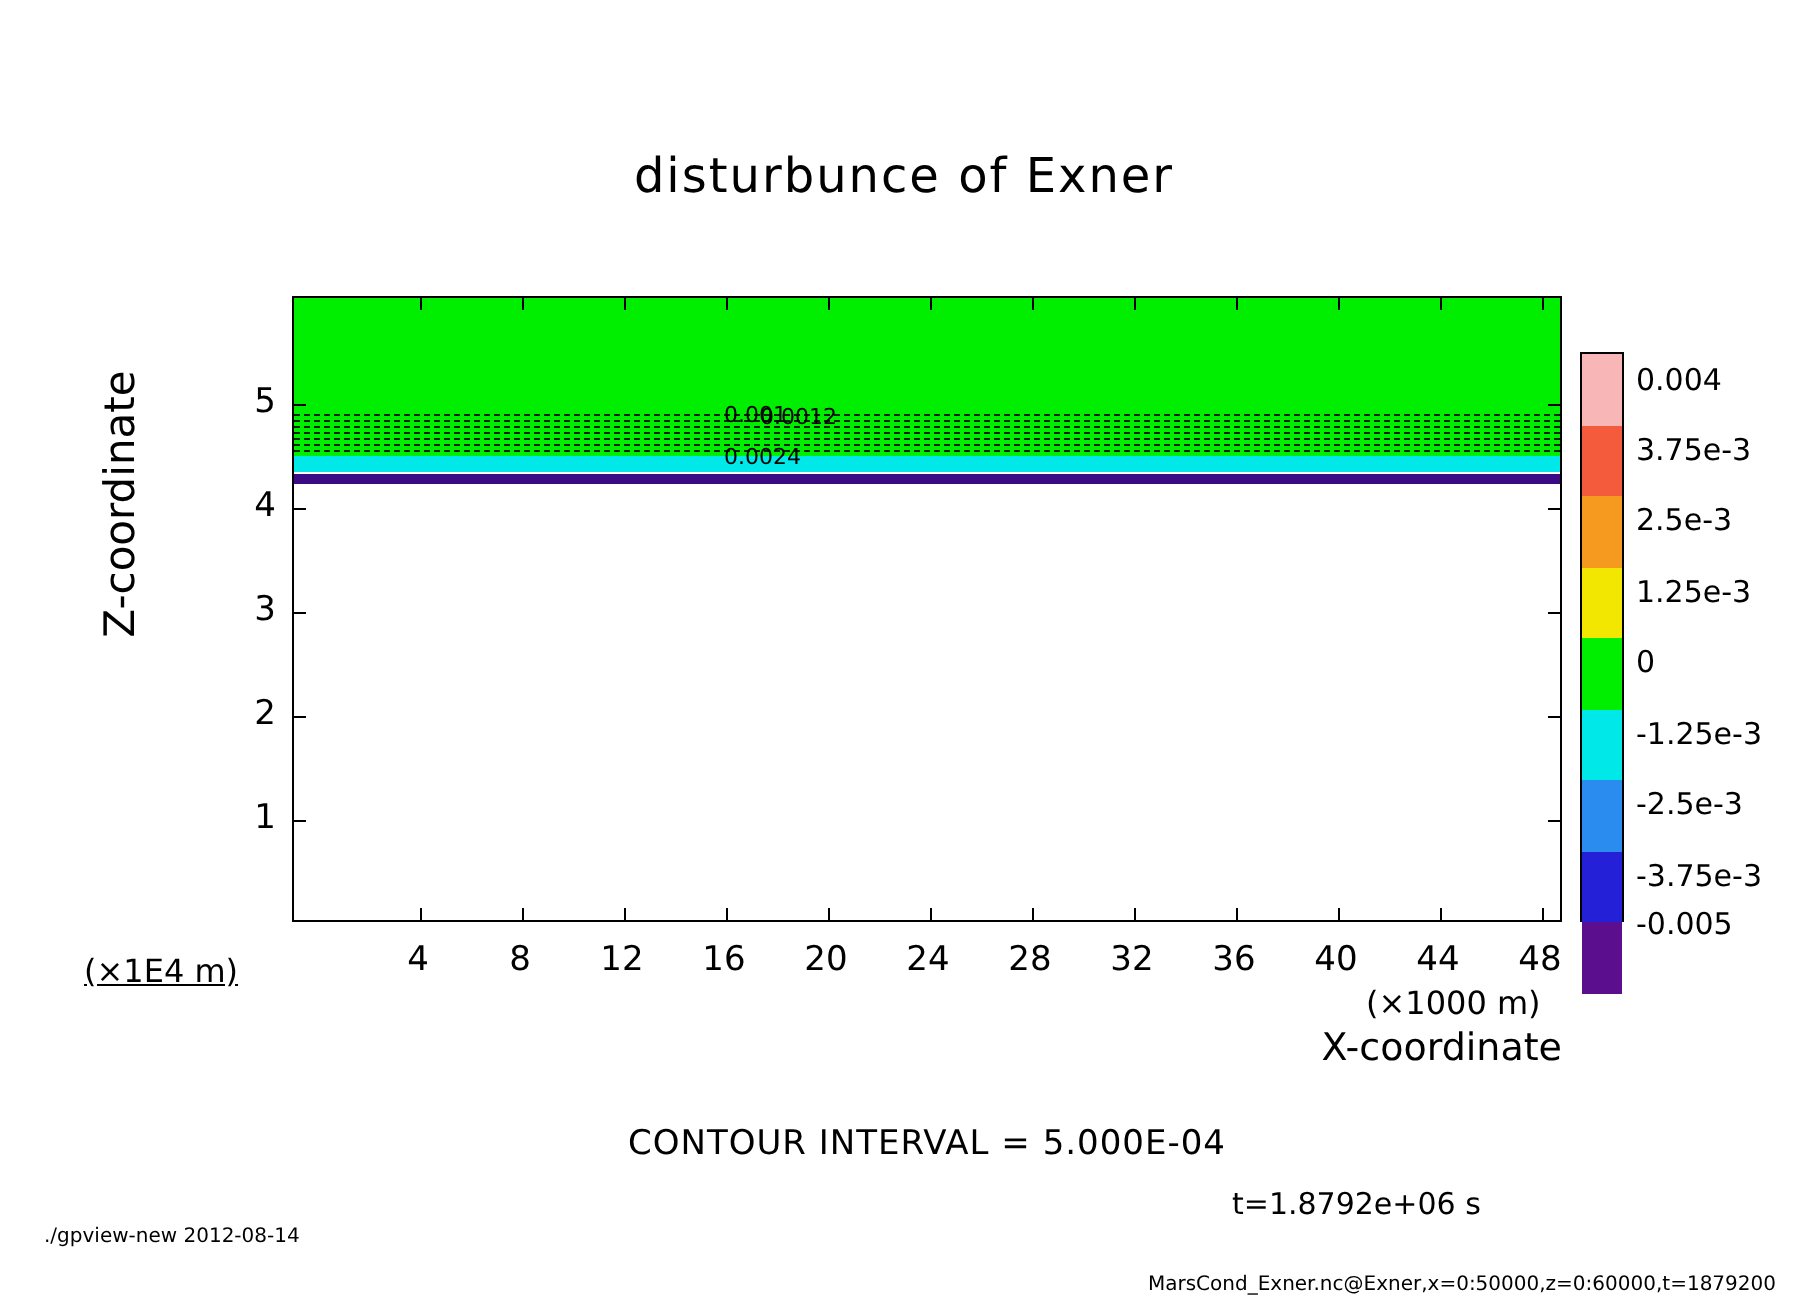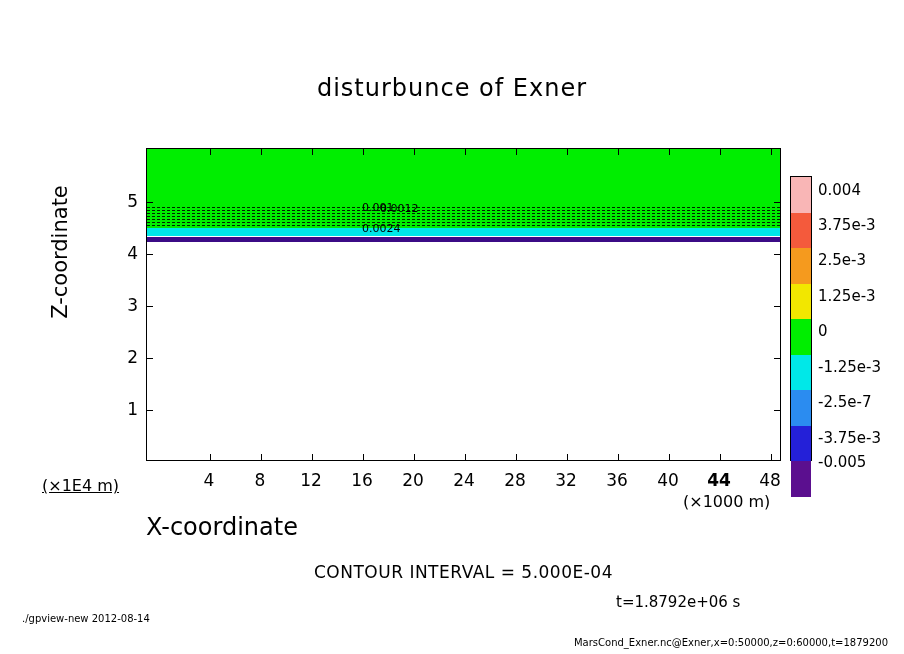--- a/index.html
+++ b/index.html
@@ -100,22 +100,22 @@
   #y-axis-title {
     left: -30px; top: 240px;
     width: 180px;
     text-align: center;
     font-size: 21px;
     transform: rotate(-90deg);
     transform-origin: center center;
   }
   #x-axis-title {
     left: 146px; top: 513px; width: 635px;
-    text-align: left;
-    font-size: 24px;
+    text-align: right;
+    font-size: 19px;
   }
   #x-unit-left {
     left: 42px; top: 476px;
     font-size: 16px;
     text-decoration: underline;
   }
   #x-unit-right {
     left: 683px; top: 492px;
     font-size: 16px;
   }
@@ -224,21 +224,21 @@
 <div class="xlabel-num" style="left:209px; top:470px;">4</div>
 <div class="xlabel-num" style="left:260px; top:470px;">8</div>
 <div class="xlabel-num" style="left:311px; top:470px;">12</div>
 <div class="xlabel-num" style="left:362px; top:470px;">16</div>
 <div class="xlabel-num" style="left:413px; top:470px;">20</div>
 <div class="xlabel-num" style="left:464px; top:470px;">24</div>
 <div class="xlabel-num" style="left:515px; top:470px;">28</div>
 <div class="xlabel-num" style="left:566px; top:470px;">32</div>
 <div class="xlabel-num" style="left:617px; top:470px;">36</div>
 <div class="xlabel-num" style="left:668px; top:470px;">40</div>
-<div class="xlabel-num" style="left:719px; top:470px;font-weight:bold;">44</div>
+<div class="xlabel-num" style="left:719px; top:470px;">44</div>
 <div class="xlabel-num" style="left:770px; top:470px;">48</div>
 
 <div class="ylabel-num" style="left:110px; top:409px; width:28px;">1</div>
 <div class="ylabel-num" style="left:110px; top:357px; width:28px;">2</div>
 <div class="ylabel-num" style="left:110px; top:305px; width:28px;">3</div>
 <div class="ylabel-num" style="left:110px; top:253px; width:28px;">4</div>
 <div class="ylabel-num" style="left:110px; top:201px; width:28px;">5</div>
 
 <div class="abs" id="y-axis-title">Z-coordinate</div>
 <div class="abs" id="x-axis-title">X-coordinate</div>
@@ -255,20 +255,20 @@
   <div class="cb-cell" style="height:35.5px;background:#2b8cf0"></div>
   <div class="cb-cell" style="height:35.5px;background:#2420d8"></div>
   <div class="cb-cell" style="height:35.5px;background:#5b0f8f"></div>
 </div>
 <div class="cb-label" style="top:190px;">0.004</div>
 <div class="cb-label" style="top:225px;">3.75e-3</div>
 <div class="cb-label" style="top:260px;">2.5e-3</div>
 <div class="cb-label" style="top:296px;">1.25e-3</div>
 <div class="cb-label" style="top:331px;">0</div>
 <div class="cb-label" style="top:367px;">-1.25e-3</div>
-<div class="cb-label" style="top:402px;">-2.5e-7</div>
+<div class="cb-label" style="top:402px;">-2.5e-3</div>
 <div class="cb-label" style="top:438px;">-3.75e-3</div>
 <div class="cb-label" style="top:462px;">-0.005</div>
 
 <div class="abs" id="contour-interval">CONTOUR INTERVAL = 5.000E-04</div>
 <div class="abs" id="time-stamp">t=1.8792e+06 s</div>
 <div class="abs" id="footer-left">./gpview-new  2012-08-14</div>
 <div class="abs" id="footer-right">MarsCond_Exner.nc@Exner,x=0:50000,z=0:60000,t=1879200</div>
 
 </body></html>

